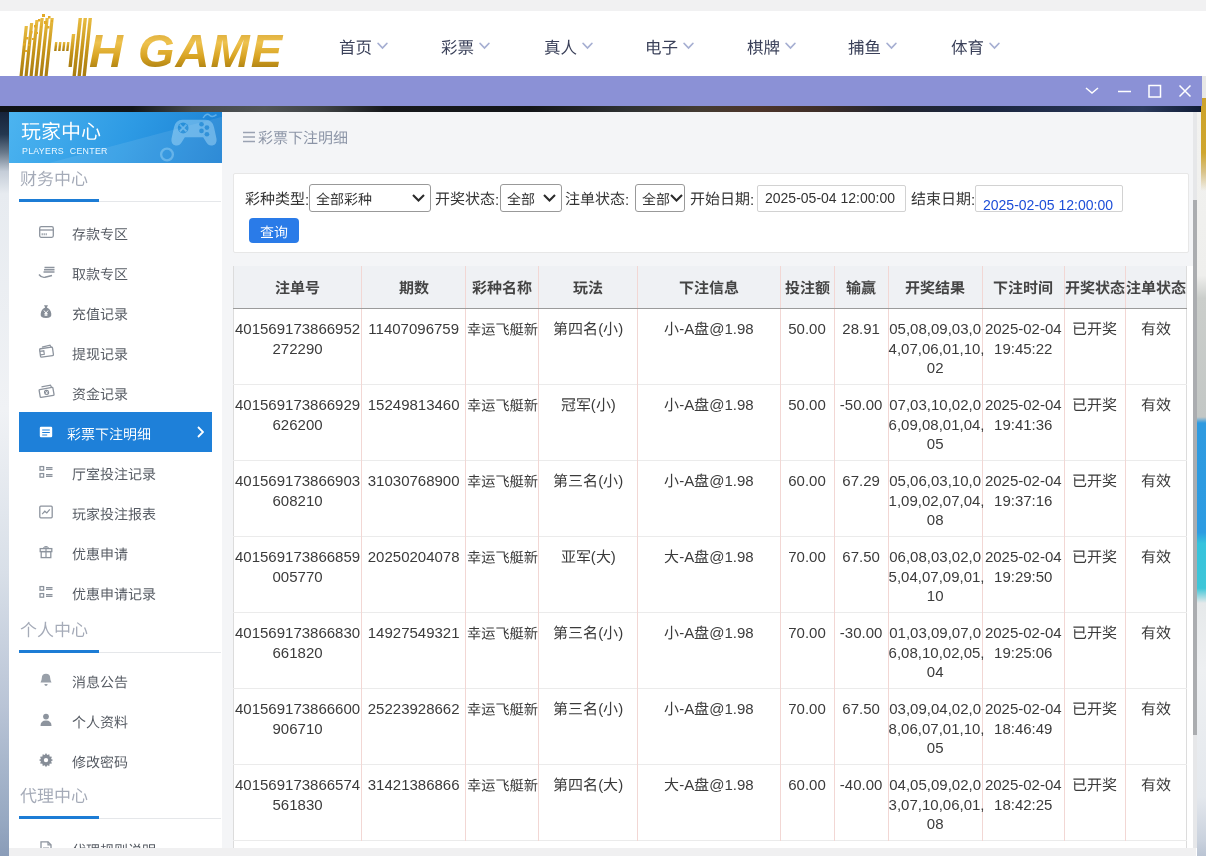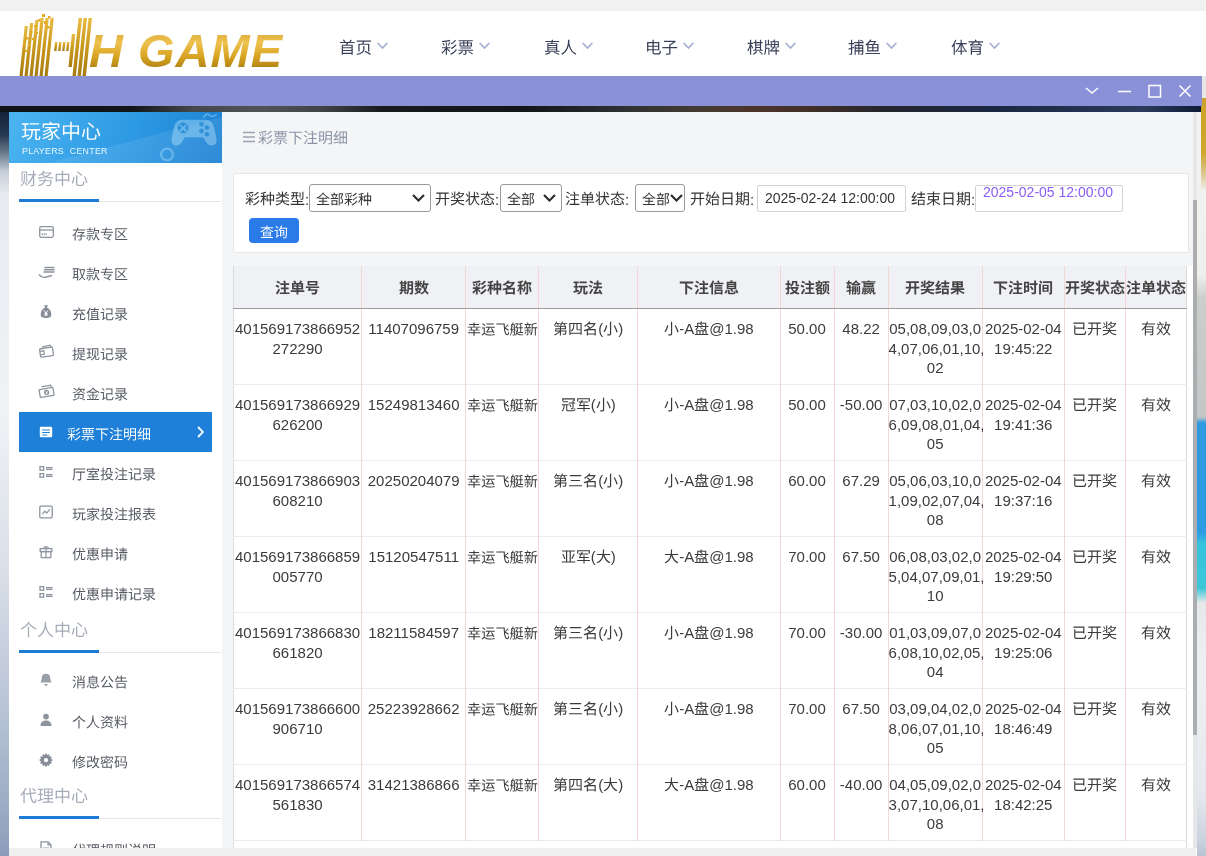--- a/index.html
+++ b/index.html
@@ -523,29 +523,29 @@
 <svg style="position:absolute;left:448px;top:82px;width:13px;height:8px;" viewBox="0 0 13 8">
       <path d="M1 1 L6.5 6.5 L12 1" fill="none" stroke="#2b2b2b" stroke-width="2.1"></path>
     </svg>
 <div style="position:absolute;left:468px;top:78.5px;font-size:15px;color:#333"><svg class="cj" style="width:60px;height:15px;" viewBox="0 -880 4000 1000" fill="#333333" preserveAspectRatio="none">
         <use href="#g5f00" x="0"></use>
         <use href="#g59cb" x="1000"></use>
         <use href="#g65e5" x="2000"></use>
         <use href="#g671f" x="3000"></use>
       </svg><span style="font-family:'Liberation Sans'">:</span></div>
 <div style="position:absolute;left:535px;top:73px;width:147px;height:25px;background:#fff;border:1px solid #d2d2d2;border-radius:2px"></div>
-<div style="position:absolute;left:543px;top:73px;font-size:14px;color:#333;line-height:26px">2025-02-24 12:00:00</div>
+<div style="position:absolute;left:543px;top:73px;font-size:14px;color:#333;line-height:26px">2025-05-04 12:00:00</div>
 <div style="position:absolute;left:689px;top:78.5px;font-size:15px;color:#333"><svg class="cj" style="width:60px;height:15px;" viewBox="0 -880 4000 1000" fill="#333333" preserveAspectRatio="none">
         <use href="#g7ed3" x="0"></use>
         <use href="#g675f" x="1000"></use>
         <use href="#g65e5" x="2000"></use>
         <use href="#g671f" x="3000"></use>
       </svg><span style="font-family:'Liberation Sans'">:</span></div>
 <div style="position:absolute;left:753px;top:73px;width:146px;height:25px;background:#fff;border:1px solid #d2d2d2;border-radius:2px"></div>
-<div style="position:absolute;left:761px;top:67px;font-size:14px;color:#8b5cf6;line-height:26px">2025-02-05 12:00:00</div>
+<div style="position:absolute;left:761px;top:80px;font-size:14px;color:#1d4ed8;line-height:26px">2025-02-05 12:00:00</div>
 <div style="position:absolute;left:27px;top:106px;width:50px;height:25px;background:#2a7be8;border-radius:4px;text-align:center"><span style="position:relative;top:5px"><svg class="cj" style="width:28px;height:14px;" viewBox="0 -880 2000 1000" fill="#ffffff" preserveAspectRatio="none">
           <use href="#g67e5" x="0"></use>
           <use href="#g8be2" x="1000"></use>
         </svg></span></div>
 <div style="position:absolute;left:11px;top:154px;width:960px;height:582px;background:#fff;overflow:hidden">
 <table>
         <colgroup>
           <col style="width:128px">
           <col style="width:104px">
           <col style="width:73px">
@@ -635,21 +635,21 @@
                 <use href="#g540d" x="2000"></use>
               </svg><span>(</span><svg class="cj" style="width:15px;height:15px;" viewBox="0 -880 1000 1000" fill="#3b3b3b" preserveAspectRatio="none">
                 <use href="#g5c0f" x="0"></use>
               </svg><span>)</span></td>
 <td><svg class="cj" style="width:15px;height:15px;" viewBox="0 -880 1000 1000" fill="#3b3b3b" preserveAspectRatio="none">
                 <use href="#g5c0f" x="0"></use>
               </svg><span>-A</span><svg class="cj" style="width:15px;height:15px;" viewBox="0 -880 1000 1000" fill="#3b3b3b" preserveAspectRatio="none">
                 <use href="#g76d8" x="0"></use>
               </svg><span>@1.98</span></td>
 <td>50.00</td>
-<td>48.22</td>
+<td>28.91</td>
 <td>05,08,09,03,0<br>4,07,06,01,10,<br>02</td>
 <td>2025-02-04<br>19:45:22</td>
 <td><svg class="cj" style="width:45px;height:15px;" viewBox="0 -880 3000 1000" fill="#3b3b3b" preserveAspectRatio="none">
                 <use href="#g5df2" x="0"></use>
                 <use href="#g5f00" x="1000"></use>
                 <use href="#g5956" x="2000"></use>
               </svg></td>
 <td><svg class="cj" style="width:30px;height:15px;" viewBox="0 -880 2000 1000" fill="#3b3b3b" preserveAspectRatio="none">
                 <use href="#g6709" x="0"></use>
                 <use href="#g6548" x="1000"></use>
@@ -685,21 +685,21 @@
                 <use href="#g5f00" x="1000"></use>
                 <use href="#g5956" x="2000"></use>
               </svg></td>
 <td><svg class="cj" style="width:30px;height:15px;" viewBox="0 -880 2000 1000" fill="#3b3b3b" preserveAspectRatio="none">
                 <use href="#g6709" x="0"></use>
                 <use href="#g6548" x="1000"></use>
               </svg></td>
 </tr>
 <tr>
 <td>401569173866903<br>608210</td>
-<td>20250204079</td>
+<td>31030768900</td>
 <td><svg class="cj" style="width:71.0px;height:14.2px;" viewBox="0 -880 5000 1000" fill="#3b3b3b" preserveAspectRatio="none">
                 <use href="#g5e78" x="0"></use>
                 <use href="#g8fd0" x="1000"></use>
                 <use href="#g98de" x="2000"></use>
                 <use href="#g8247" x="3000"></use>
                 <use href="#g65b0" x="4000"></use>
               </svg></td>
 <td><svg class="cj" style="width:45px;height:15px;" viewBox="0 -880 3000 1000" fill="#3b3b3b" preserveAspectRatio="none">
                 <use href="#g7b2c" x="0"></use>
                 <use href="#g4e09" x="1000"></use>
@@ -721,21 +721,21 @@
                 <use href="#g5f00" x="1000"></use>
                 <use href="#g5956" x="2000"></use>
               </svg></td>
 <td><svg class="cj" style="width:30px;height:15px;" viewBox="0 -880 2000 1000" fill="#3b3b3b" preserveAspectRatio="none">
                 <use href="#g6709" x="0"></use>
                 <use href="#g6548" x="1000"></use>
               </svg></td>
 </tr>
 <tr>
 <td>401569173866859<br>005770</td>
-<td>15120547511</td>
+<td>20250204078</td>
 <td><svg class="cj" style="width:71.0px;height:14.2px;" viewBox="0 -880 5000 1000" fill="#3b3b3b" preserveAspectRatio="none">
                 <use href="#g5e78" x="0"></use>
                 <use href="#g8fd0" x="1000"></use>
                 <use href="#g98de" x="2000"></use>
                 <use href="#g8247" x="3000"></use>
                 <use href="#g65b0" x="4000"></use>
               </svg></td>
 <td><svg class="cj" style="width:30px;height:15px;" viewBox="0 -880 2000 1000" fill="#3b3b3b" preserveAspectRatio="none">
                 <use href="#g4e9a" x="0"></use>
                 <use href="#g519b" x="1000"></use>
@@ -756,21 +756,21 @@
                 <use href="#g5f00" x="1000"></use>
                 <use href="#g5956" x="2000"></use>
               </svg></td>
 <td><svg class="cj" style="width:30px;height:15px;" viewBox="0 -880 2000 1000" fill="#3b3b3b" preserveAspectRatio="none">
                 <use href="#g6709" x="0"></use>
                 <use href="#g6548" x="1000"></use>
               </svg></td>
 </tr>
 <tr>
 <td>401569173866830<br>661820</td>
-<td>18211584597</td>
+<td>14927549321</td>
 <td><svg class="cj" style="width:71.0px;height:14.2px;" viewBox="0 -880 5000 1000" fill="#3b3b3b" preserveAspectRatio="none">
                 <use href="#g5e78" x="0"></use>
                 <use href="#g8fd0" x="1000"></use>
                 <use href="#g98de" x="2000"></use>
                 <use href="#g8247" x="3000"></use>
                 <use href="#g65b0" x="4000"></use>
               </svg></td>
 <td><svg class="cj" style="width:45px;height:15px;" viewBox="0 -880 3000 1000" fill="#3b3b3b" preserveAspectRatio="none">
                 <use href="#g7b2c" x="0"></use>
                 <use href="#g4e09" x="1000"></use>

